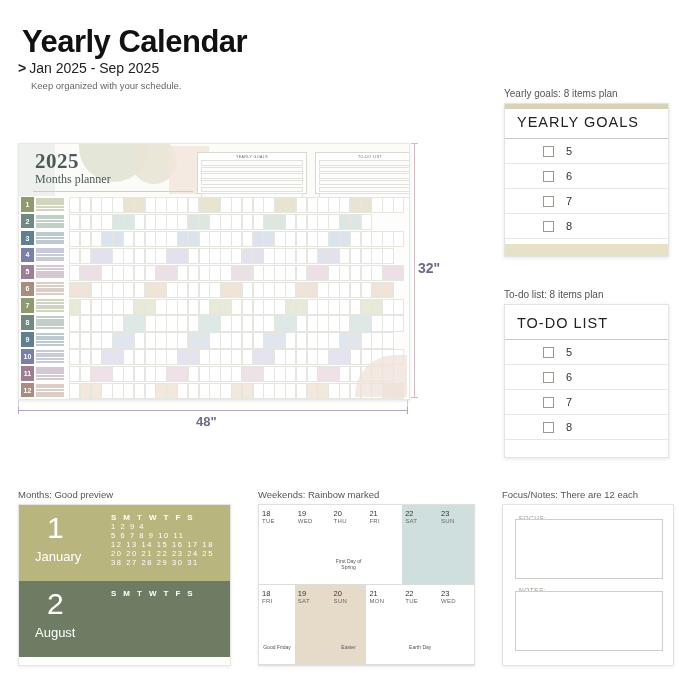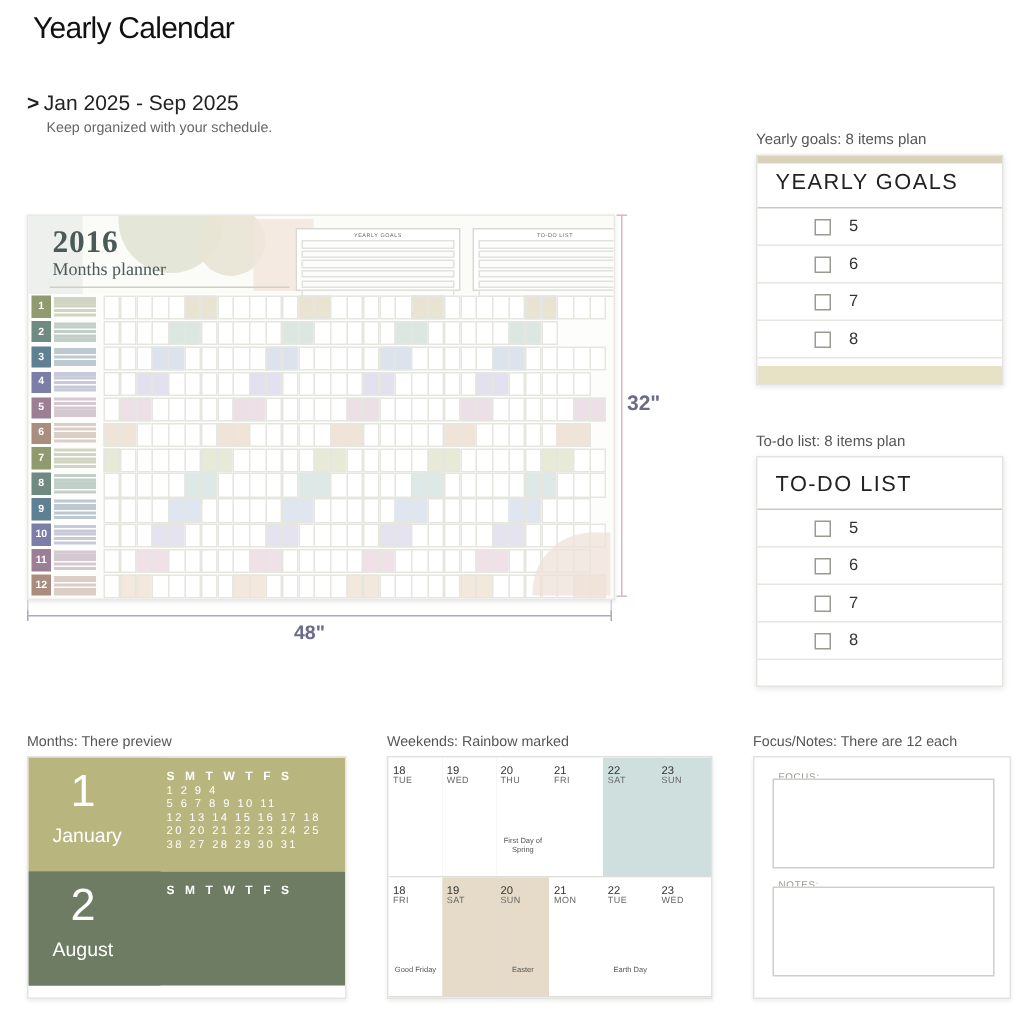--- a/index.html
+++ b/index.html
@@ -8,22 +8,22 @@
     background:#ffffff;
     font-family:"Liberation Sans", sans-serif;
     color:#222;
     overflow:hidden;
     position:relative;
   }
   .page{position:relative;width:679px;height:679px;}
 
   
   .title{
-    position:absolute;left:22px;top:8px;
-    font-size:20px;font-weight:normal;letter-spacing:-0.5px;color:#111;
+    position:absolute;left:22px;top:24px;
+    font-size:31px;font-weight:bold;letter-spacing:-0.5px;color:#111;
   }
   .subtitle{
     position:absolute;left:18px;top:60px;
     font-size:14px;color:#222;
   }
   .subtitle .chev{font-weight:bold;margin-right:3px;}
   .subnote{
     position:absolute;left:31px;top:80px;
     font-size:9.5px;color:#666;
   }
@@ -123,21 +123,21 @@
     <span class="chev">&gt;</span><span>Jan 2025 - Sep 2025</span>
   </div>
   <div class="subnote">Keep organized with your schedule.</div>
 
   <div class="poster">
     <div class="poster-head">
       <div class="blob4"></div>
       <div class="blob1"></div>
       <div class="blob2"></div>
       <div class="blob3"></div>
-      <div class="poster-year">2016</div>
+      <div class="poster-year">2025</div>
       <div class="poster-sub">Months planner</div>
       <div class="poster-rule"></div>
       <div id="miniboxes">
           <div class="mini-box" style="left: 178px;">
             <div class="mb-title">YEARLY GOALS</div>
             <div class="mini-row"></div>
             <div class="mini-row"></div>
             <div class="mini-row"></div>
             <div class="mini-row"></div>
             <div class="mini-row"></div>
@@ -1084,21 +1084,21 @@
           <div class="ck-box"></div>
           <div class="ck-num">7</div>
         </div>
         <div class="ck-row">
           <div class="ck-box"></div>
           <div class="ck-num">8</div>
         </div>
       </div>
   </div>
 
-  <div class="panel-cap" style="left:18px;top:489px">Months: There preview</div>
+  <div class="panel-cap" style="left:18px;top:489px">Months: Good preview</div>
   <div class="months-card" id="months-card">
       <div class="m-block" style="background: rgb(185, 181, 127);">
         <div class="m-left" style="background: rgb(185, 181, 127);"></div>
         <div class="m-bignum">1</div>
         <div class="m-name">January</div>
         <div class="m-grid">
           <div class="hdr">S M T W T F S</div>
           <div class="wk">1 2 9 4</div>
           <div class="wk">5 6 7 8 9 10 11</div>
           <div class="wk">12 13 14 15 16 17 18</div>

